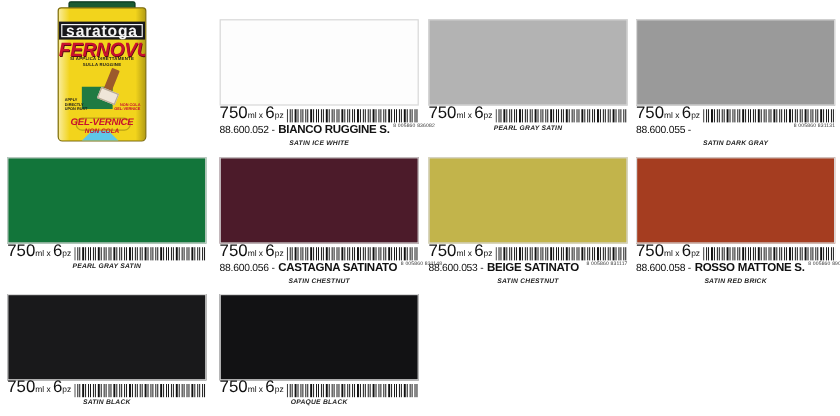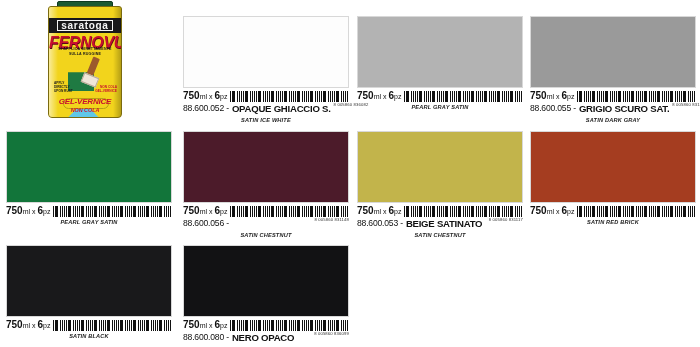--- a/index.html
+++ b/index.html
@@ -54,21 +54,21 @@
   }
   .brandbar {
     position: absolute;
     left: 0; top: 11px; width: 100%; height: 15px;
     background: #18181a;
     display: flex; align-items: center; justify-content: center;
   }
   .brandbox {
     border: 1px solid #f4f4f4;
     color: #f4f4f4;
-    font-size: 10px;
+    font-size: 13px;
     letter-spacing: .7px;
     font-weight: 700;
     padding: 0px 3px;
     line-height: 9px;
   }
   .fernovus {
     position: absolute;
     left: 0; top: 27px; width: 100%;
     text-align: center;
     color: #c8102e;
@@ -179,21 +179,21 @@
     align-items: flex-end;
     gap: 3px;
     height: 12px;
   }
   .size {
     font-size: 8.5px;
     color: #111;
     white-space: nowrap;
     line-height: 10px;
   }
-  .size b { font-weight: 700; font-size: 10px; }
+  .size b { font-weight: 400; font-size: 14px; }
   .size i { font-style: normal; font-size: 7px; font-weight: 400; }
   .barcode {
     flex: 1;
     height: 11px;
     min-width: 0;
     background-repeat: repeat-x;
     background-size: 13px 11px;
     background-image:
       linear-gradient(90deg,
         #111 0px, #111 1px, #fff 1px, #fff 2.2px,
@@ -286,21 +286,21 @@
     <div class="chip" style="background: rgb(253, 253, 253);"></div>
     <div class="meta">
       <div class="line1">
         <span class="size">
           <b>750</b><i>ml x </i><b>6</b><i>pz</i>
         </span>
         <span class="barcode"></span>
       </div>
       <div class="line2">
         <span class="code">88.600.052 -</span>
-        <span class="pname">OPAQUE GHIACCIO S.</span>
+        <span class="pname">BIANCO RUGGINE S.</span>
         <span class="ean">8 005860 836082</span>
       </div>
       <div class="sub">SATIN ICE WHITE</div>
     </div>
   </div>
 
   <div class="cell" style="left: 357px; top: 16px;">
     <div class="chip" style="background: rgb(179, 179, 179);"></div>
     <div class="meta">
       <div class="line1">
@@ -317,21 +317,20 @@
     <div class="chip" style="background: rgb(154, 154, 154);"></div>
     <div class="meta">
       <div class="line1">
         <span class="size">
           <b>750</b><i>ml x </i><b>6</b><i>pz</i>
         </span>
         <span class="barcode"></span>
       </div>
       <div class="line2">
         <span class="code">88.600.055 -</span>
-        <span class="pname">GRIGIO SCURO SAT.</span>
         <span class="ean">8 005860 831131</span>
       </div>
       <div class="sub">SATIN DARK GRAY</div>
     </div>
   </div>
 
   <div class="cell" style="left: 6px; top: 131px;">
     <div class="chip" style="background: rgb(18, 117, 58);"></div>
     <div class="meta">
       <div class="line1">
@@ -348,20 +347,21 @@
     <div class="chip" style="background: rgb(76, 27, 42);"></div>
     <div class="meta">
       <div class="line1">
         <span class="size">
           <b>750</b><i>ml x </i><b>6</b><i>pz</i>
         </span>
         <span class="barcode"></span>
       </div>
       <div class="line2">
         <span class="code">88.600.056 -</span>
+        <span class="pname">CASTAGNA SATINATO</span>
         <span class="ean">8 005860 831148</span>
       </div>
       <div class="sub">SATIN CHESTNUT</div>
     </div>
   </div>
 
   <div class="cell" style="left: 357px; top: 131px;">
     <div class="chip" style="background: rgb(194, 180, 75);"></div>
     <div class="meta">
       <div class="line1">
@@ -381,20 +381,25 @@
 
   <div class="cell" style="left: 530px; top: 131px;">
     <div class="chip" style="background: rgb(165, 61, 32);"></div>
     <div class="meta">
       <div class="line1">
         <span class="size">
           <b>750</b><i>ml x </i><b>6</b><i>pz</i>
         </span>
         <span class="barcode"></span>
       </div>
+      <div class="line2">
+        <span class="code">88.600.058 -</span>
+        <span class="pname">ROSSO MATTONE S.</span>
+        <span class="ean">8 005860 890367</span>
+      </div>
       <div class="sub">SATIN RED BRICK</div>
     </div>
   </div>
 
   <div class="cell" style="left: 6px; top: 245px;">
     <div class="chip" style="background: rgb(25, 25, 27);"></div>
     <div class="meta">
       <div class="line1">
         <span class="size">
           <b>750</b><i>ml x </i><b>6</b><i>pz</i>
@@ -407,23 +412,18 @@
 
   <div class="cell" style="left: 183px; top: 245px;">
     <div class="chip" style="background: rgb(18, 18, 20);"></div>
     <div class="meta">
       <div class="line1">
         <span class="size">
           <b>750</b><i>ml x </i><b>6</b><i>pz</i>
         </span>
         <span class="barcode"></span>
       </div>
-      <div class="line2">
-        <span class="code">88.600.080 -</span>
-        <span class="pname">NERO OPACO</span>
-        <span class="ean">8 005860 836099</span>
-      </div>
       <div class="sub">OPAQUE BLACK</div>
     </div>
   </div>
 </div>
 
 </div>
 
 </body></html>

